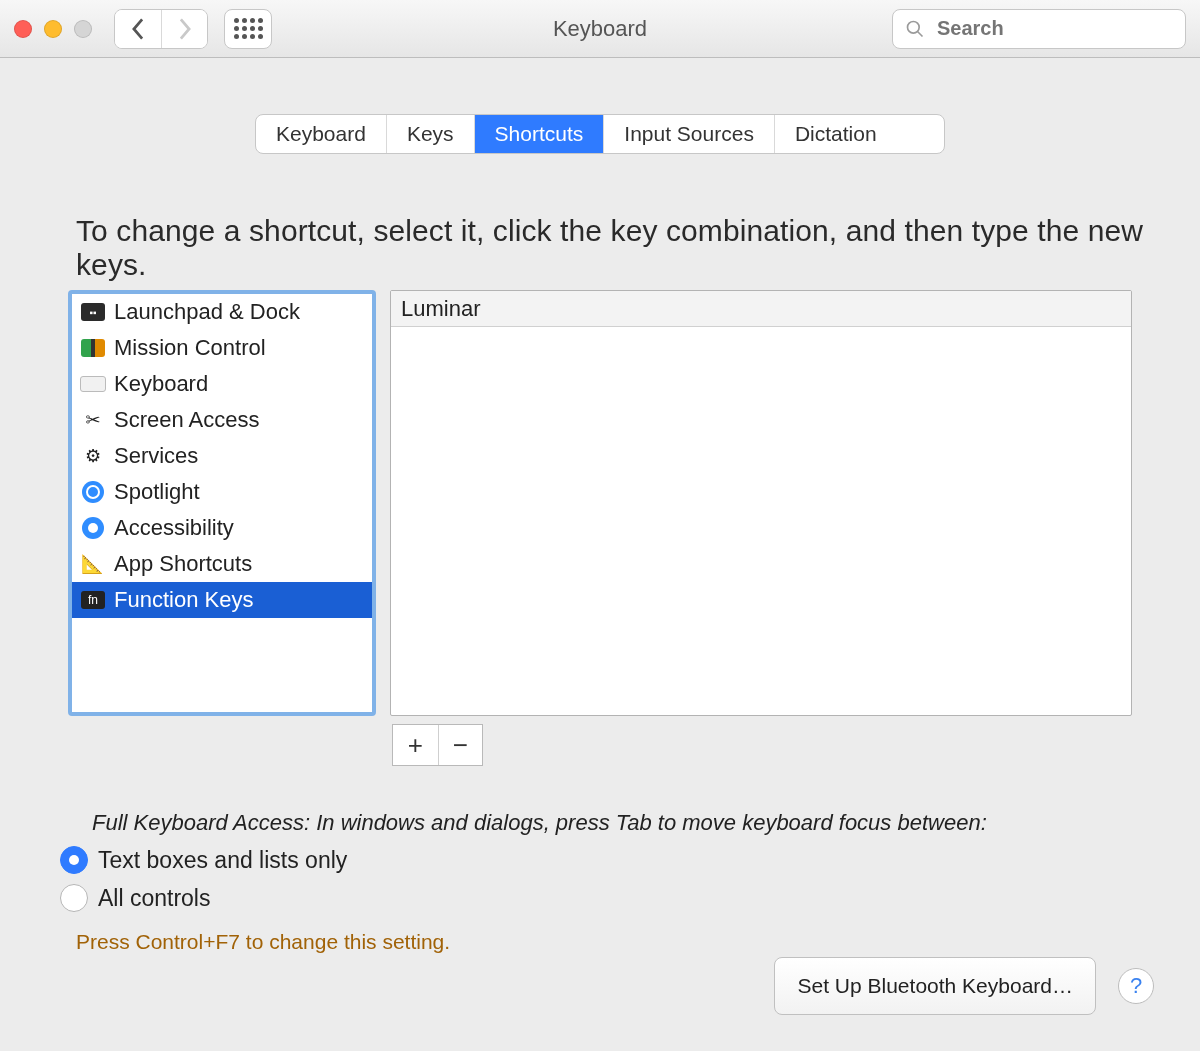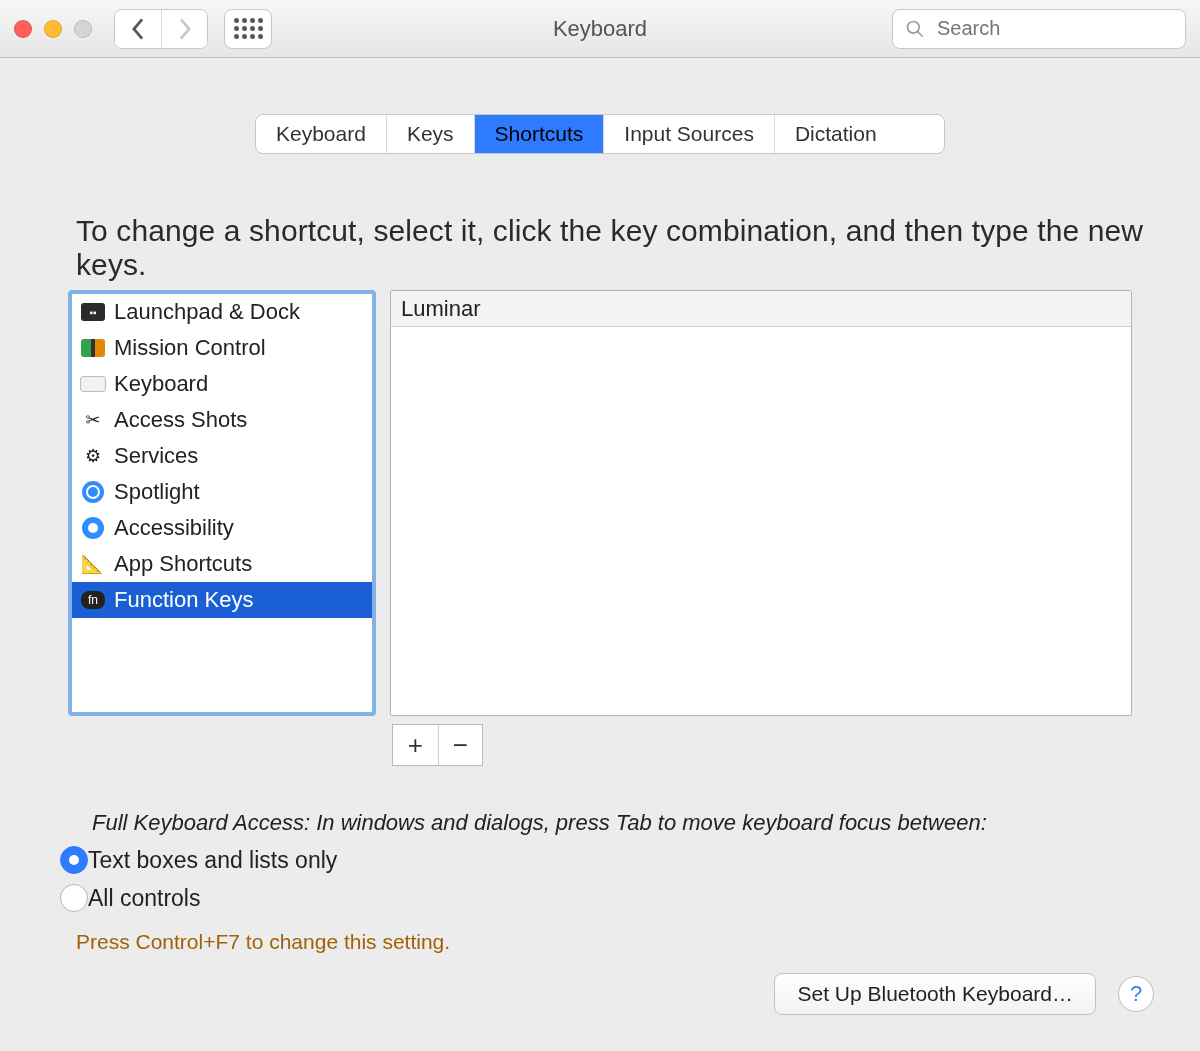--- a/index.html
+++ b/index.html
@@ -63,38 +63,38 @@
   .win-title {
     position:absolute; left:0; right:0; text-align:center; pointer-events:none;
     font-size:22px; color:#555; font-weight:400;
   }
 
   .search-wrap {
     margin-left:auto; width:294px; height:40px; background:#fff;
     border:1px solid #c7c7c7; border-radius:8px;
     display:flex; align-items:center; padding:0 12px; gap:10px; color:#9a9a9a;
   }
-  .search-wrap input { border:none; outline:none; font-size:20px; color:#333; width:100%; background:transparent; }
+  .search-wrap input { border:none; outline:none; font-size:20px; color:#333; width:100%; background:transparent;font-weight:bold; }
   .search-icon { width:20px; height:20px; flex:0 0 auto; }
 
   
   .panel { margin: 56px 36px 22px 36px; }
 
   .seg {
     display:flex; width:690px; margin:0 auto;
     background:#fff; border:1px solid #c7c7c7; border-radius:8px; overflow:hidden;
     height:40px;
   }
   .seg-item {
     padding:0 20px; display:flex; align-items:center; justify-content:center;
     font-size:21px; color:#333; cursor:pointer; white-space:nowrap;
     border-right:1px solid #d9d9d9;
   }
   .seg-item:last-child { border-right:none; }
-  .seg-item.active { background:#2f7bff; color:#000000; }
+  .seg-item.active { background:#2f7bff; color:#ffffff; }
 
   .instr { margin:60px 0 8px 40px; font-size:30px; color:#2a2a2a; letter-spacing:.1px; }
 
   .lists { display:flex; gap:14px; margin:0 0 0 0; }
 
   .left-list {
     width:308px; height:426px; background:#fff;
     border:4px solid #80b2e8; border-radius:4px;
     overflow:hidden;
     margin-left: 32px;
@@ -122,35 +122,35 @@
     display:flex; margin:8px 0 0 356px; border:1px solid #b9b9b9;
     width:91px; height:42px; background:#fff;
   }
   .addrem button {
     width:45px; background:#fff; border:none; font-size:26px; line-height:1;
     display:flex; align-items:center; justify-content:center; cursor:pointer; color:#333;
   }
   .addrem button + button { border-left:1px solid #cfcfcf; }
 
   .fka { margin:44px 0 0 56px; font-size:22px;font-style:italic; }
-  .radio-row { display:flex; align-items:center; gap:0; margin:10px 0 2px 24px; font-size:23px; }
+  .radio-row { display:flex; align-items:center; gap:10px; margin:10px 0 2px 24px; font-size:23px; }
   .radio {
     width:28px; height:28px; border-radius:50%; border:1px solid #b6b6b6; background:#fff;
     display:inline-flex; align-items:center; justify-content:center; cursor:pointer;
   }
   .radio.checked { background:#2f7bff; border-color:#2f7bff; }
   .radio.checked::after { content:""; width:10px; height:10px; background:#fff; border-radius:50%; }
 
   .hint { margin:18px 0 0 40px; font-size:21px; color:#a16207; }
 
   .footer {
     position:absolute; bottom:36px; right:46px; display:flex; align-items:center; gap:22px;
   }
   .btn {
-    height:42px; padding:0 22px; background:linear-gradient(#ffffff,#f2f2f2);
+    height:58px; padding:0 22px; background:linear-gradient(#ffffff,#f2f2f2);
     border:1px solid #c0c0c0; border-radius:8px; font-size:21px; color:#222;
     display:flex; align-items:center; cursor:pointer;
   }
   .help {
     width:36px; height:36px; border-radius:50%; border:1px solid #bdbdbd;
     display:flex; align-items:center; justify-content:center; color:#3a82f0;
     font-size:22px; background:#fff; cursor:pointer;
   }
 
   
@@ -159,21 +159,21 @@
       linear-gradient(90deg,#31a34c 40%,#333 40% 60%,#e08a00 60%);
       border-radius:3px; }
   .ico-keyboard { width:26px; height:16px; border:1px solid #bbb; border-radius:3px; background:#f1f1f1; }
   .ico-screen { font-size:18px; }
   .ico-gear { font-size:20px; }
   .ico-spot { width:22px; height:22px; border-radius:50%; background:#2f8dff; position:relative; }
   .ico-spot::after{content:""; position:absolute; inset:4px; border:2px solid #fff; border-radius:50%;}
   .ico-acc { width:22px; height:22px; border-radius:50%; background:#2f8dff; position:relative; }
   .ico-acc::after{content:""; position:absolute; left:50%; top:50%; width:10px; height:10px; transform:translate(-50%,-50%); background:#fff; border-radius:50%;}
   .ico-app { font-size:18px; }
-  .ico-fn { width:24px; height:18px; background:#222; color:#fff; border-radius:8px;
+  .ico-fn { width:24px; height:18px; background:#222; color:#fff; border-radius:3px;
             font-size:12px; display:flex; align-items:center; justify-content:center; }
 </style>
 </head>
 <body>
 
 <div class="titlebar">
   <div class="traffic">
     <div class="dot red"></div>
     <div class="dot yellow"></div>
     <div class="dot gray"></div>
@@ -243,21 +243,21 @@
         <span>Mission Control</span>
       </div>
       <div class="cat">
         <span class="ico">
             <span class="ico-keyboard"></span>
           </span>
         <span>Keyboard</span>
       </div>
       <div class="cat">
         <span class="ico ico-screen">✂︎</span>
-        <span>Access Shots</span>
+        <span>Screen Access</span>
       </div>
       <div class="cat">
         <span class="ico ico-gear">⚙︎</span>
         <span>Services</span>
       </div>
       <div class="cat">
         <span class="ico">
             <span class="ico-spot"></span>
           </span>
         <span>Spotlight</span>

